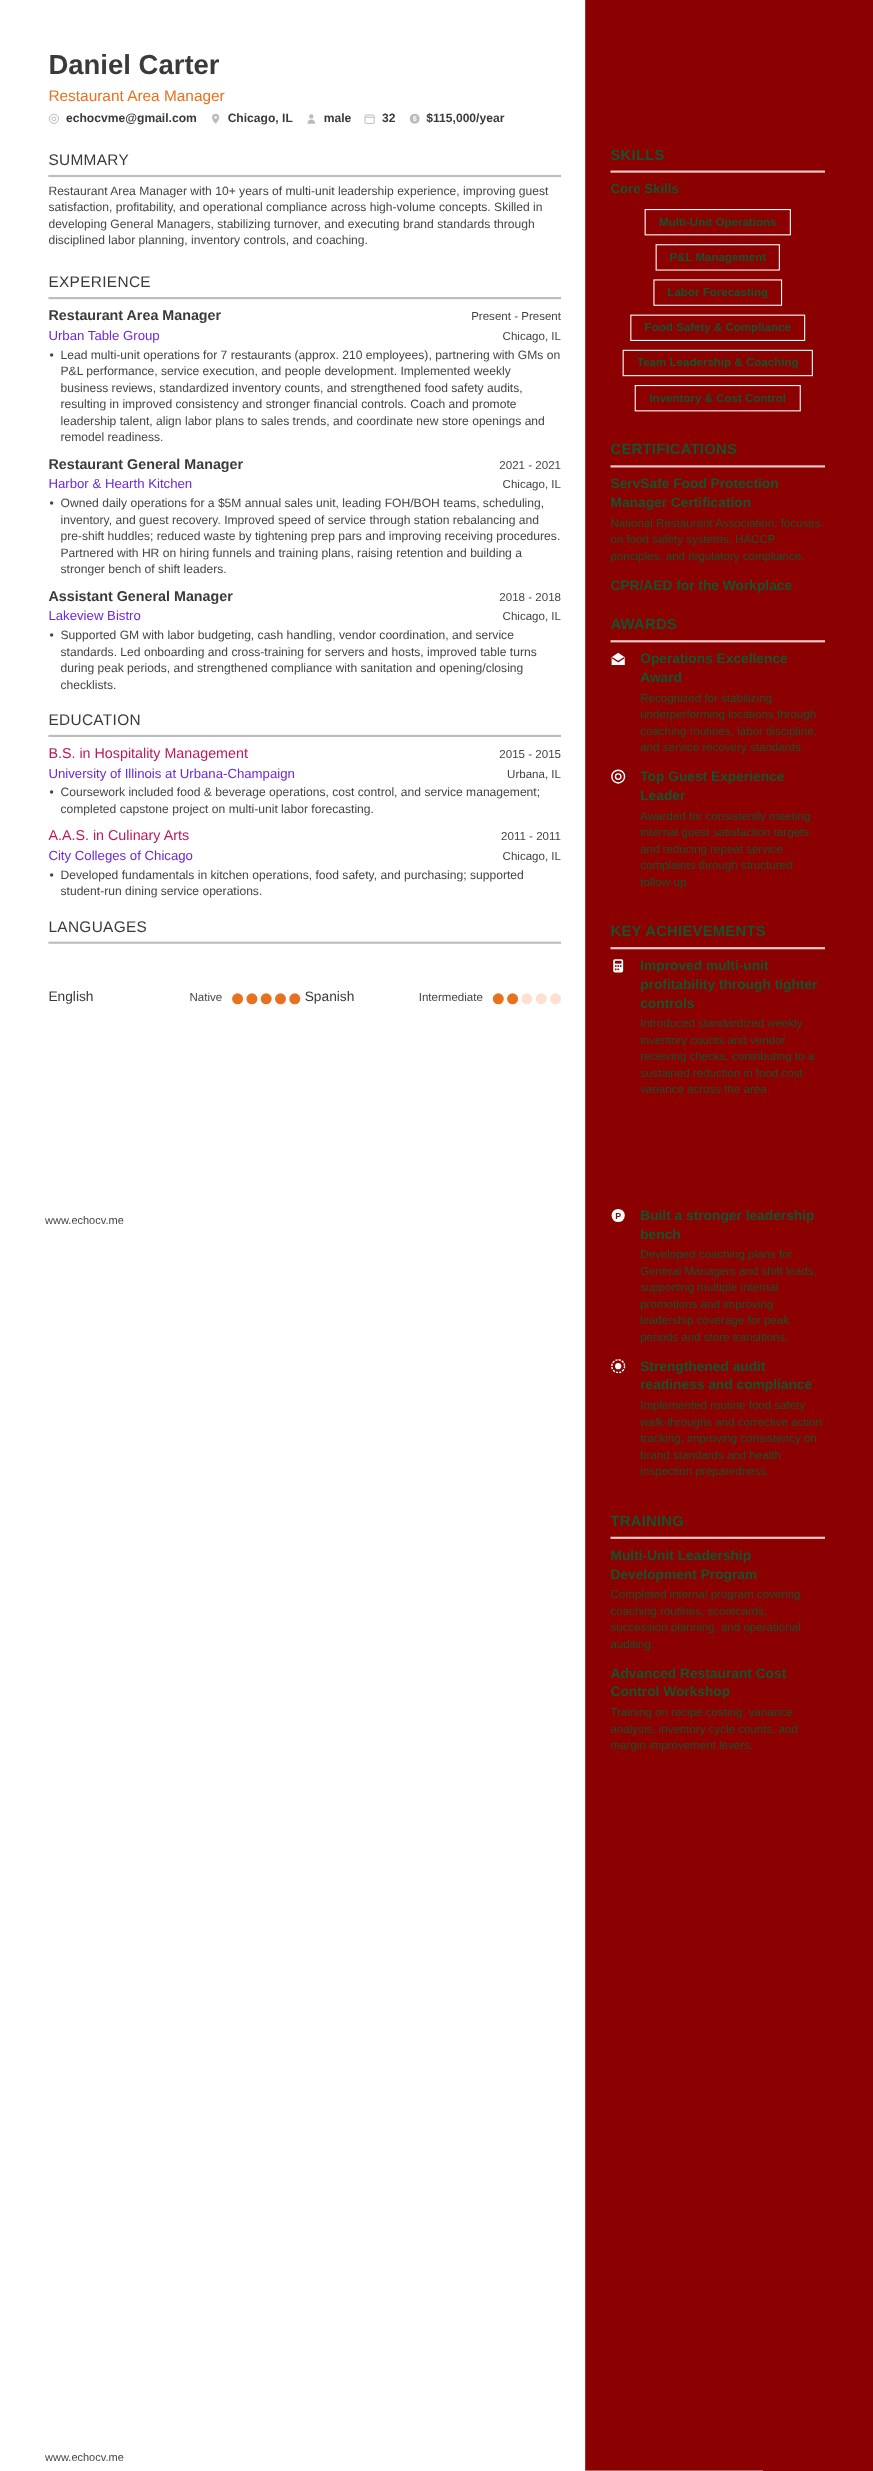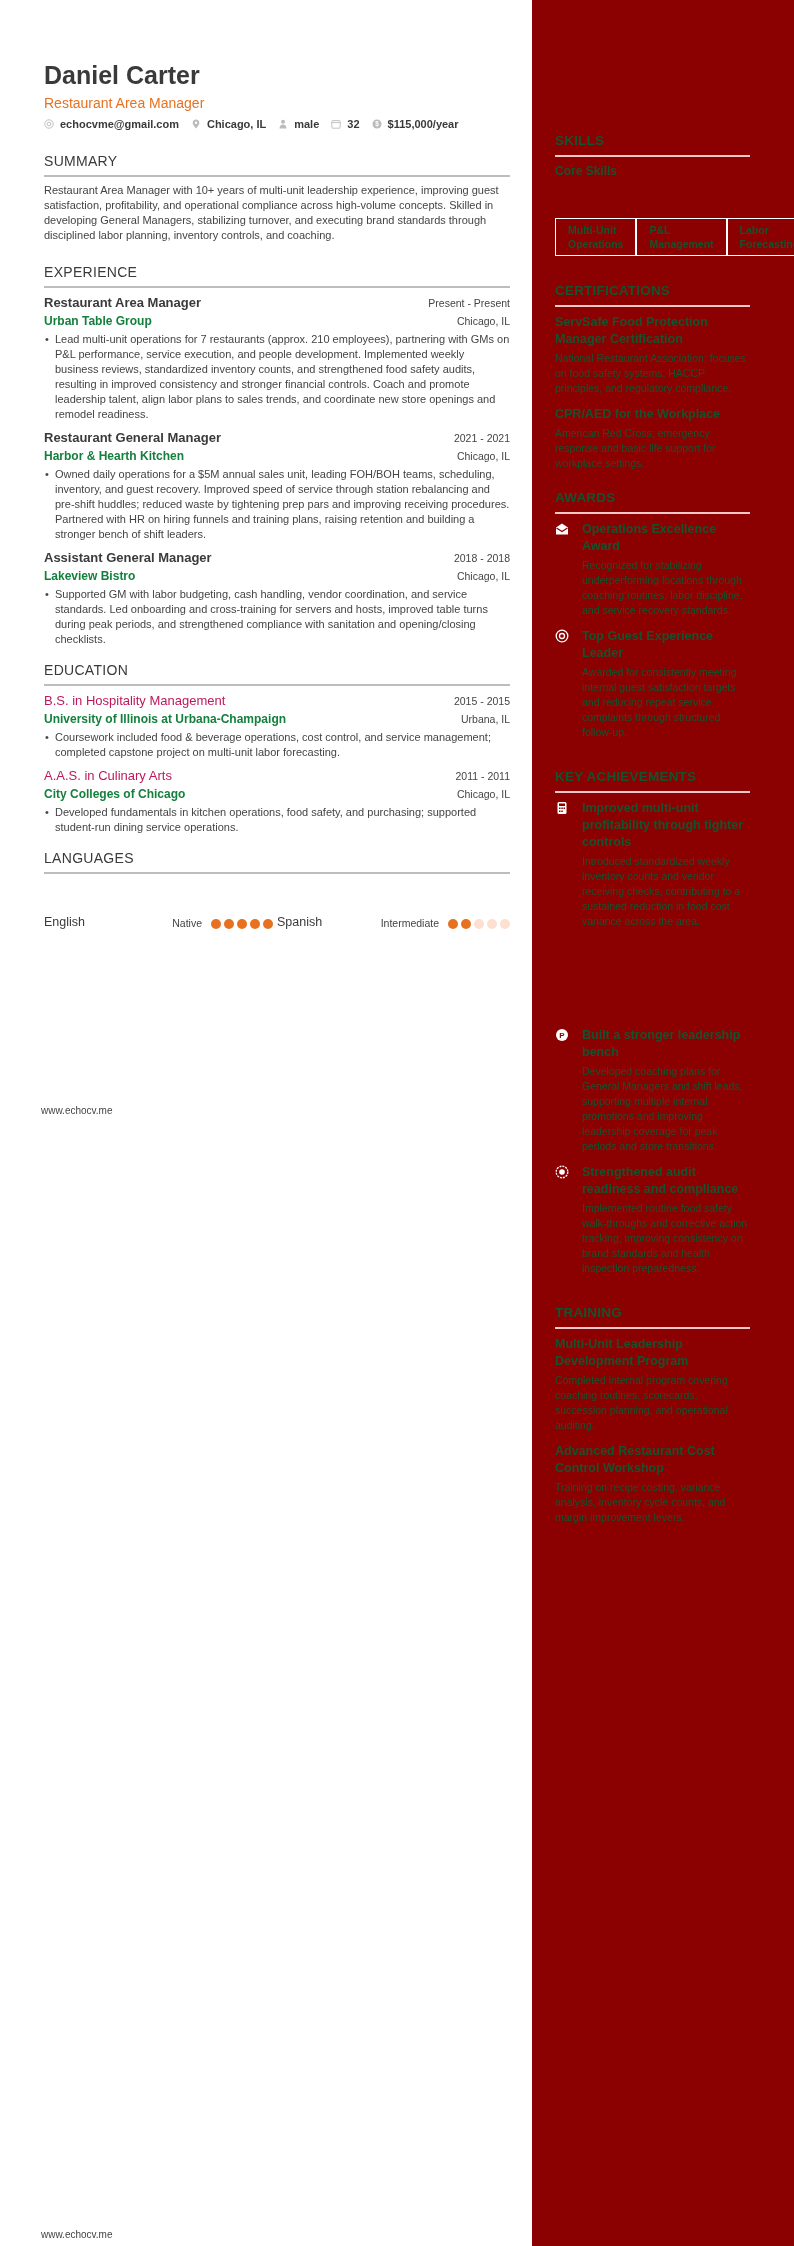--- a/index.html
+++ b/index.html
@@ -1,60 +1,60 @@
 <!DOCTYPE html>
 <html><head>
   <meta charset="utf-8">
   <style>
     * { box-sizing: border-box; margin: 0; padding: 0; }
     html, body { width: 794px; height: 2246px; background: #ffffff; }
     body { position: relative; font-family: "Liberation Sans", sans-serif; color: #333; overflow: hidden; }
 
     .sidebar-bg { position: absolute; left: 532px; top: 0; width: 262px; height: 2246px; background: #8b0000; }
 
-    .main { position: absolute; left: 44px; top: 60px; width: 466px; }
+    .main { position: absolute; left: 44px; top: 44px; width: 466px; }
     .name { font-size: 25px; font-weight: bold; color: #3a3a3a; line-height: 30px; }
     .title { font-size: 14px; color: #e8711f; margin-top: 4px; line-height: 18px; }
     .contacts { display: flex; align-items: center; margin-top: 6px; font-size: 11px; font-weight: bold; color: #3a3a3a; }
     .contact { display: flex; align-items: center; margin-right: 12px; }
     .cicon { width: 10px; height: 10px; margin-right: 6px; display: inline-block; color: #bbb; }
     .cicon svg { width: 10px; height: 10px; display: block; }
 
     .section { margin-top: 22px; }
     .sec-title { font-size: 14px; color: #3a3a3a; letter-spacing: 0.3px; line-height: 18px; }
     .sec-rule { height: 2px; background: #bdbdbd; margin-top: 5px; margin-bottom: 6px; }
     .para { font-size: 11px; line-height: 15px; color: #444; }
 
     .entry { margin-bottom: 7px; }
     .row { display: flex; justify-content: space-between; align-items: baseline; }
     .role { font-size: 13px; font-weight: bold; color: #3a3a3a; line-height: 18px; }
     .degree { font-size: 13px; color: #be185d; line-height: 18px; }
     .dates { font-size: 10.5px; color: #444; }
-    .org { font-size: 12px; color: #15803d; line-height: 18px; font-weight: bold; }
+    .org { font-size: 12px; color: #6d28d9; line-height: 18px; }
     .loc { font-size: 10.5px; color: #444; }
     .bullets { list-style: none; margin-top: 2px; }
     .bullets li { position: relative; padding-left: 11px; font-size: 11px; line-height: 15px; color: #444; }
     .bullets li::before { content: "•"; position: absolute; left: 1px; top: 0; color: #444; }
 
     .langs { display: flex; align-items: center; font-size: 12.5px; color: #3a3a3a; margin-top: 2px; }
     .lang { display: flex; align-items: flex-end; width: 233px; margin-top: 35px; }
     .lang-name { width: 117px; }
     .lang-level { font-size: 10.5px; color: #444; margin-left: auto; margin-right: 6px; }
     .dots { display: flex; margin-right: 4px; }
     .dot { width: 10px; height: 10px; border-radius: 50%; margin-left: 3px; background: #e8711f; }
     .dot.off { background: #fde0d0; }
 
     .footer { position: absolute; left: 41px; font-size: 10px; color: #444; }
 
     .side { position: absolute; left: 555px; top: 132px; width: 195px; color: #14532d; }
     .s-title { font-size: 13.5px; font-weight: bold; letter-spacing: 0.2px; line-height: 18px; }
     .s-rule { height: 2px; background: #f0c8c8; margin-top: 5px; margin-bottom: 7px; width: 195px; }
     .s-section { margin-bottom: 18px; }
     .s-sub { font-size: 12px; font-weight: bold; margin-bottom: 5px; }
-    .tags { display: flex; flex-direction: row; align-items: flex-end; margin-top: 12px; }
+    .tags { display: flex; flex-direction: column; align-items: center; margin-top: 12px; }
     .tag { border: 1.5px solid #fff; padding: 4px 12px; font-size: 10.5px; font-weight: bold; margin-bottom: 8px; line-height: 14px; }
     .s-item-title { font-size: 12.5px; font-weight: bold; line-height: 17px; }
     .s-item-desc { font-size: 10.5px; line-height: 15px; margin-top: 3px; margin-bottom: 10px; }
     .icon-item { display: flex; align-items: flex-start; }
     .s-icon { width: 16px; height: 16px; margin-right: 11px; margin-top: 1px; flex-shrink: 0; }
     .s-icon svg { width: 14px; height: 14px; display: block; }
     .icon-body { width: 168px; }
   </style>
 </head>
 <body>
@@ -248,21 +248,20 @@
 
   <div class="s-section" style="margin-top:6px;">
     <div class="s-title">CERTIFICATIONS</div>
     <div class="s-rule"></div>
     <div>
       <div class="s-item-title">ServSafe Food Protection Manager Certification</div>
       <div class="s-item-desc">National Restaurant Association; focuses on food safety systems, HACCP principles, and regulatory compliance.</div>
     </div>
     <div>
       <div class="s-item-title">CPR/AED for the Workplace</div>
-      <div class="s-item-desc">American Red Cross; emergency response and basic life support for workplace settings.</div>
     </div>
   </div>
 
   <div class="s-section">
     <div class="s-title">AWARDS</div>
     <div class="s-rule"></div>
     <div class="icon-item">
       <span class="s-icon">
           <svg viewBox="0 0 14 14">
             <path d="M1 5.5 7 1.5 13 5.5V12.5H1Z" fill="#fff"></path>

